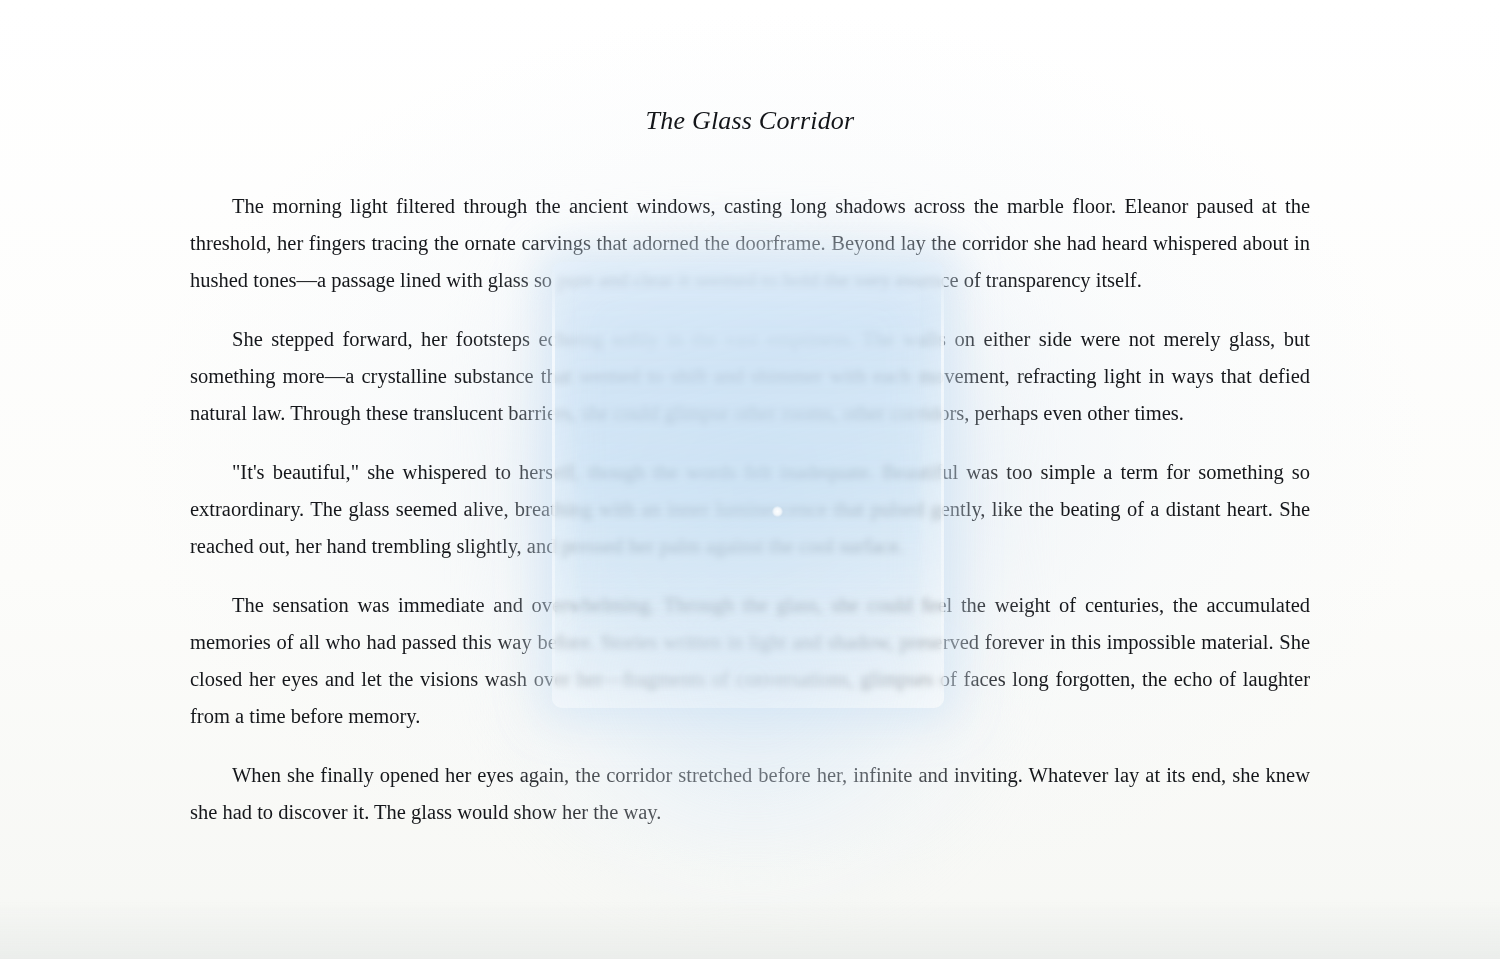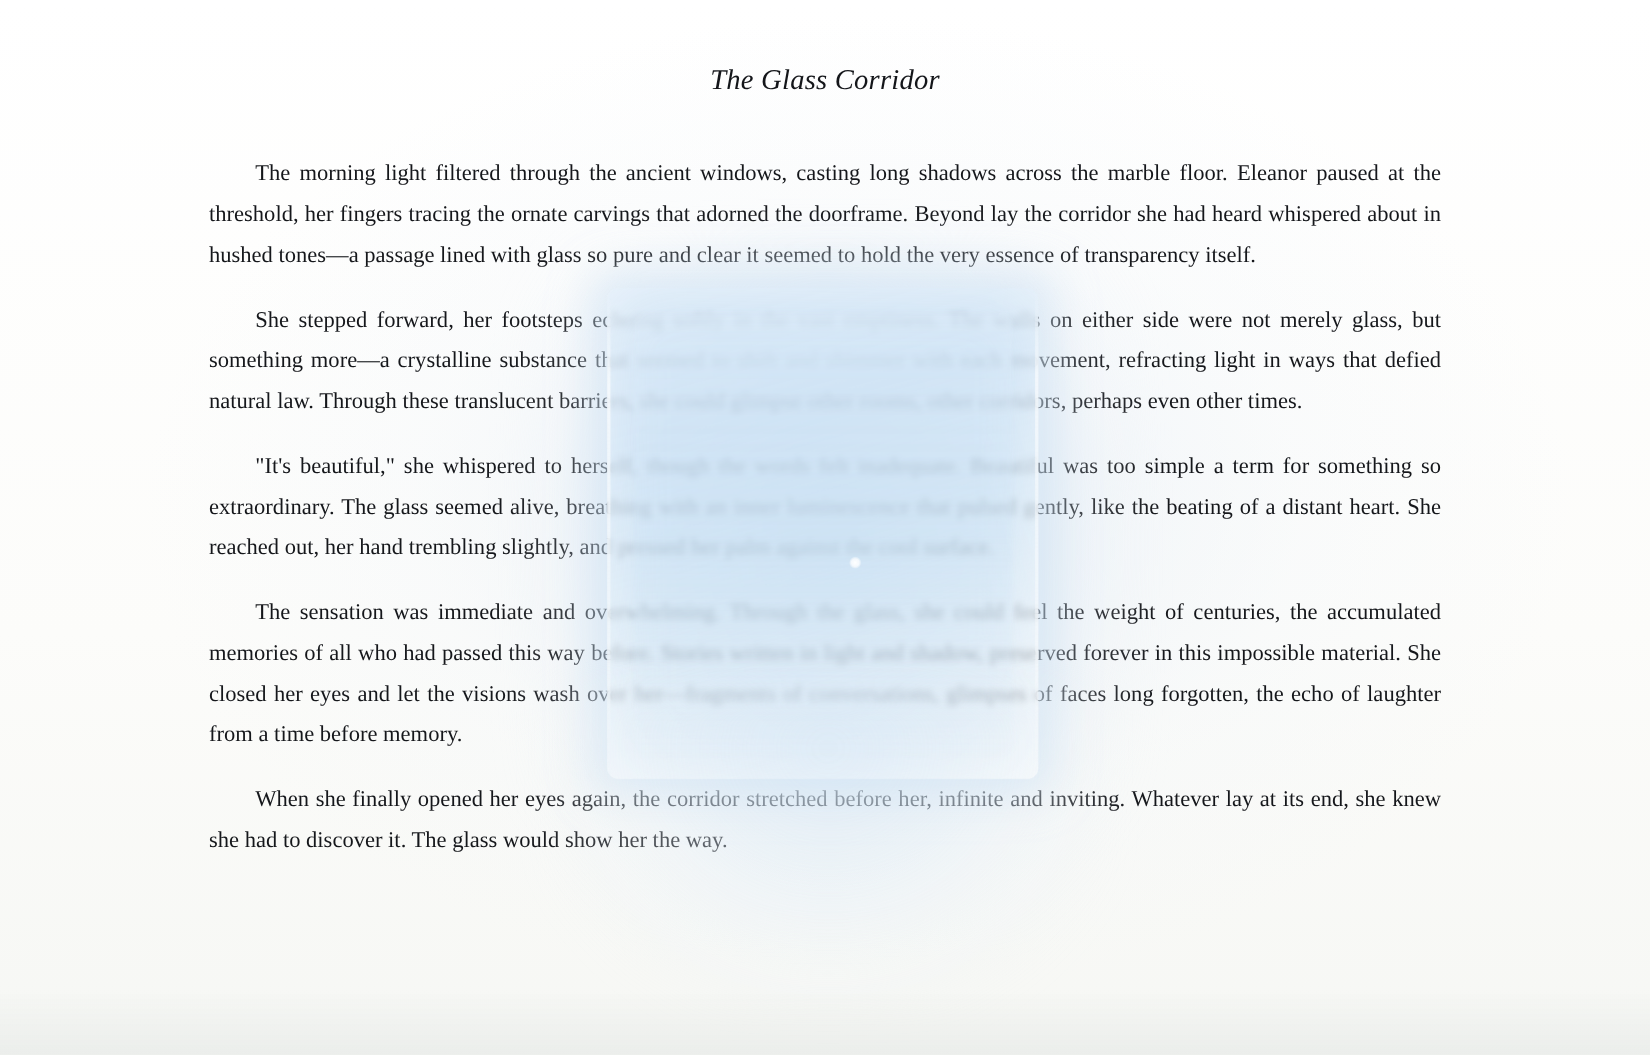--- a/index.html
+++ b/index.html
@@ -25,20 +25,21 @@
       linear-gradient(180deg, #ffffff 0%, #fcfcfa 60%, #f6f7f4 100%);
     pointer-events: none;
   }
 
   .doc {
     position: relative;
     width: 1500px;
     height: 701px;
     box-sizing: border-box;
     padding: 40px 190px 0 190px;
+    margin-top: 48px;
   }
 
   .doc-title {
     text-align: center;
     font-style: italic;
     font-size: 26px;
     letter-spacing: 0.2px;
     margin: 18px 0 52px 0;
     color: #14161a;
   }

